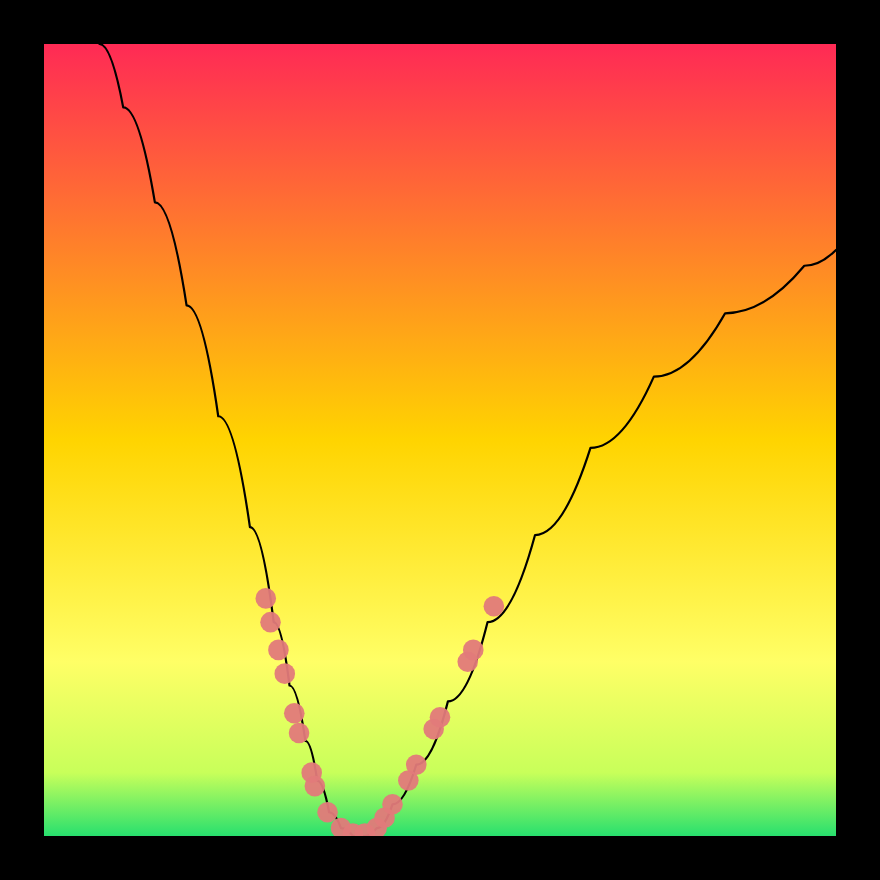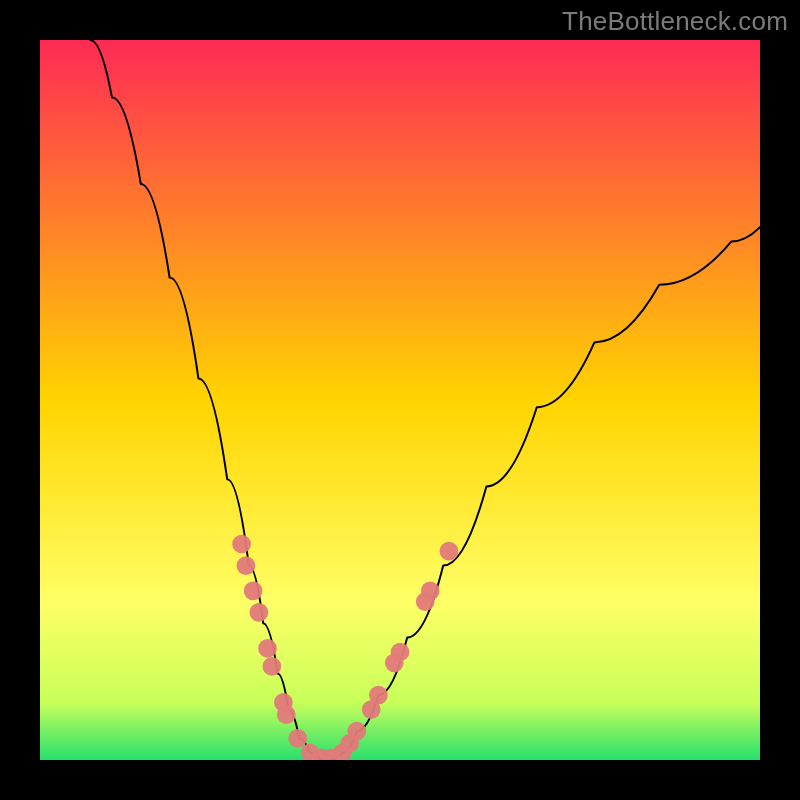--- a/index.html
+++ b/index.html
@@ -45,21 +45,20 @@
     stroke-linecap: round;
   }
   .dot {
     fill: #e17a7a;
     opacity: 0.95;
   }
 </style>
 </head>
 <body>
 <div class="wrapper">
-  <div class="watermark">TheBottleneck.com</div>
 
   <svg class="chart" viewBox="0 0 800 800">
     <defs>
       <linearGradient id="bg-grad" x1="0" y1="0" x2="0" y2="1">
         <stop id="g0" offset="0%" stop-color="#ff2a55"></stop>
         <stop id="g1" offset="50%" stop-color="#ffd400"></stop>
         <stop id="g2" offset="78%" stop-color="#ffff66"></stop>
         <stop id="g3" offset="92%" stop-color="#c8ff5a"></stop>
         <stop id="g4" offset="100%" stop-color="#28e06e"></stop>
       </linearGradient>

